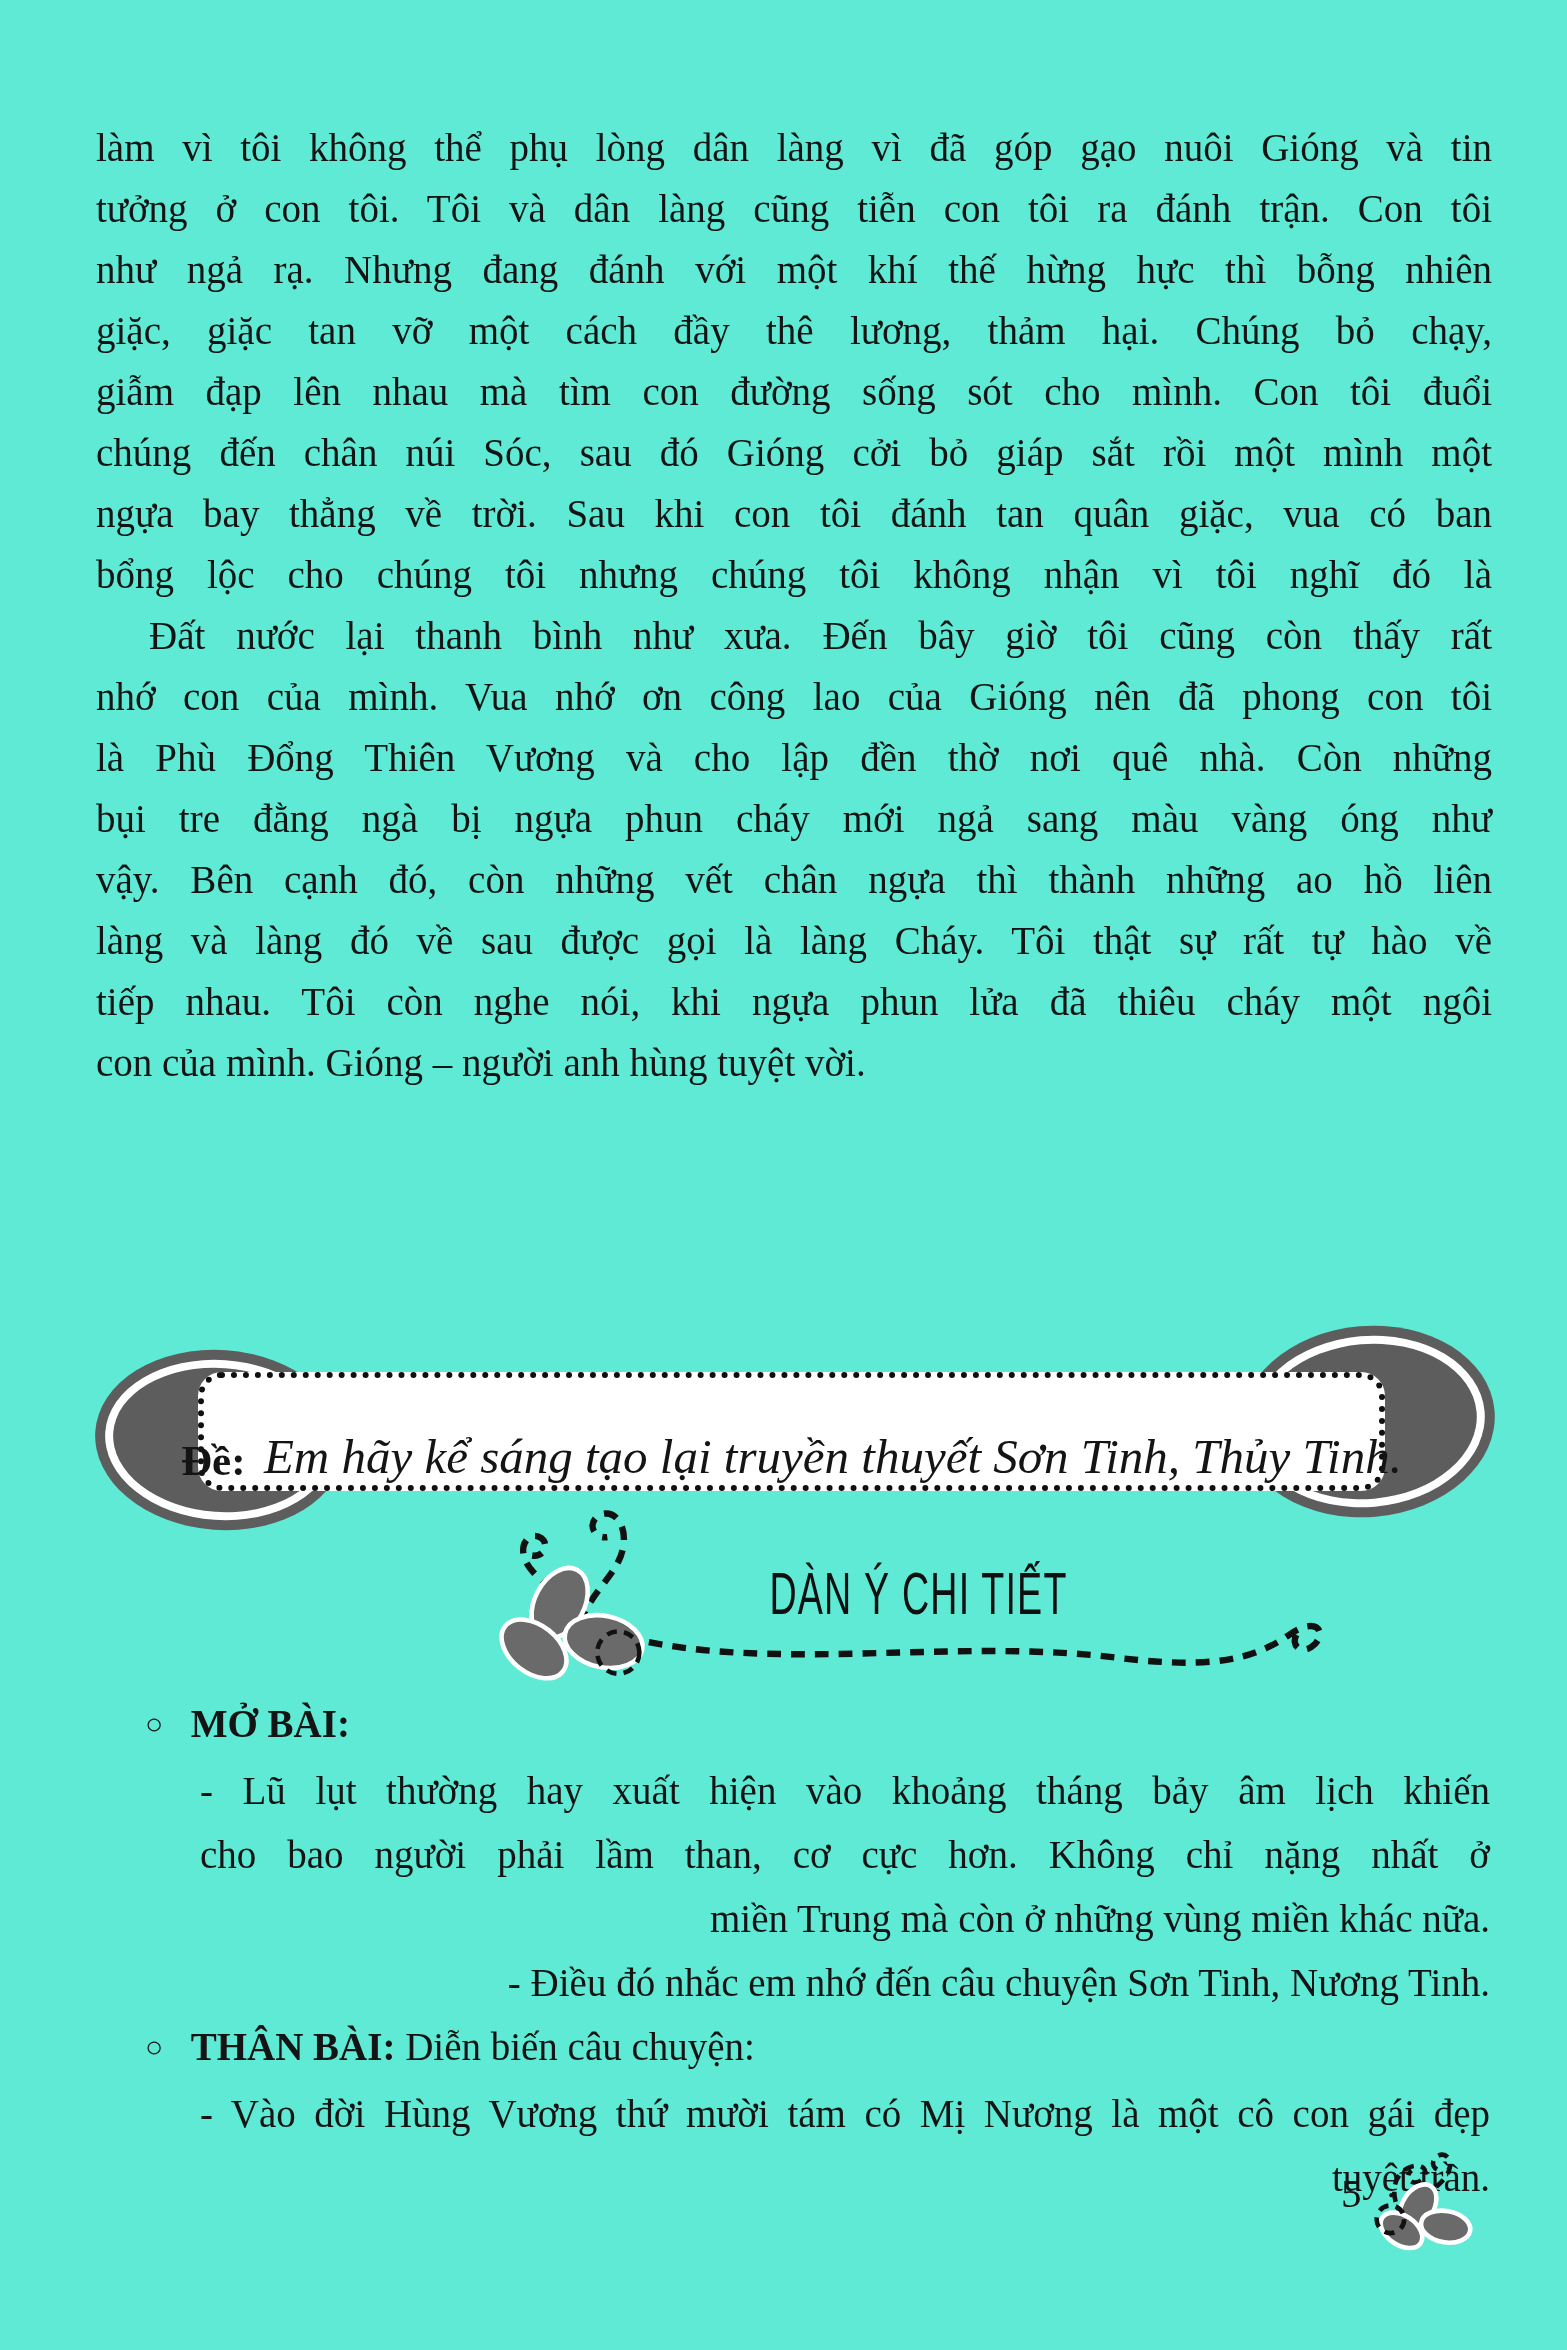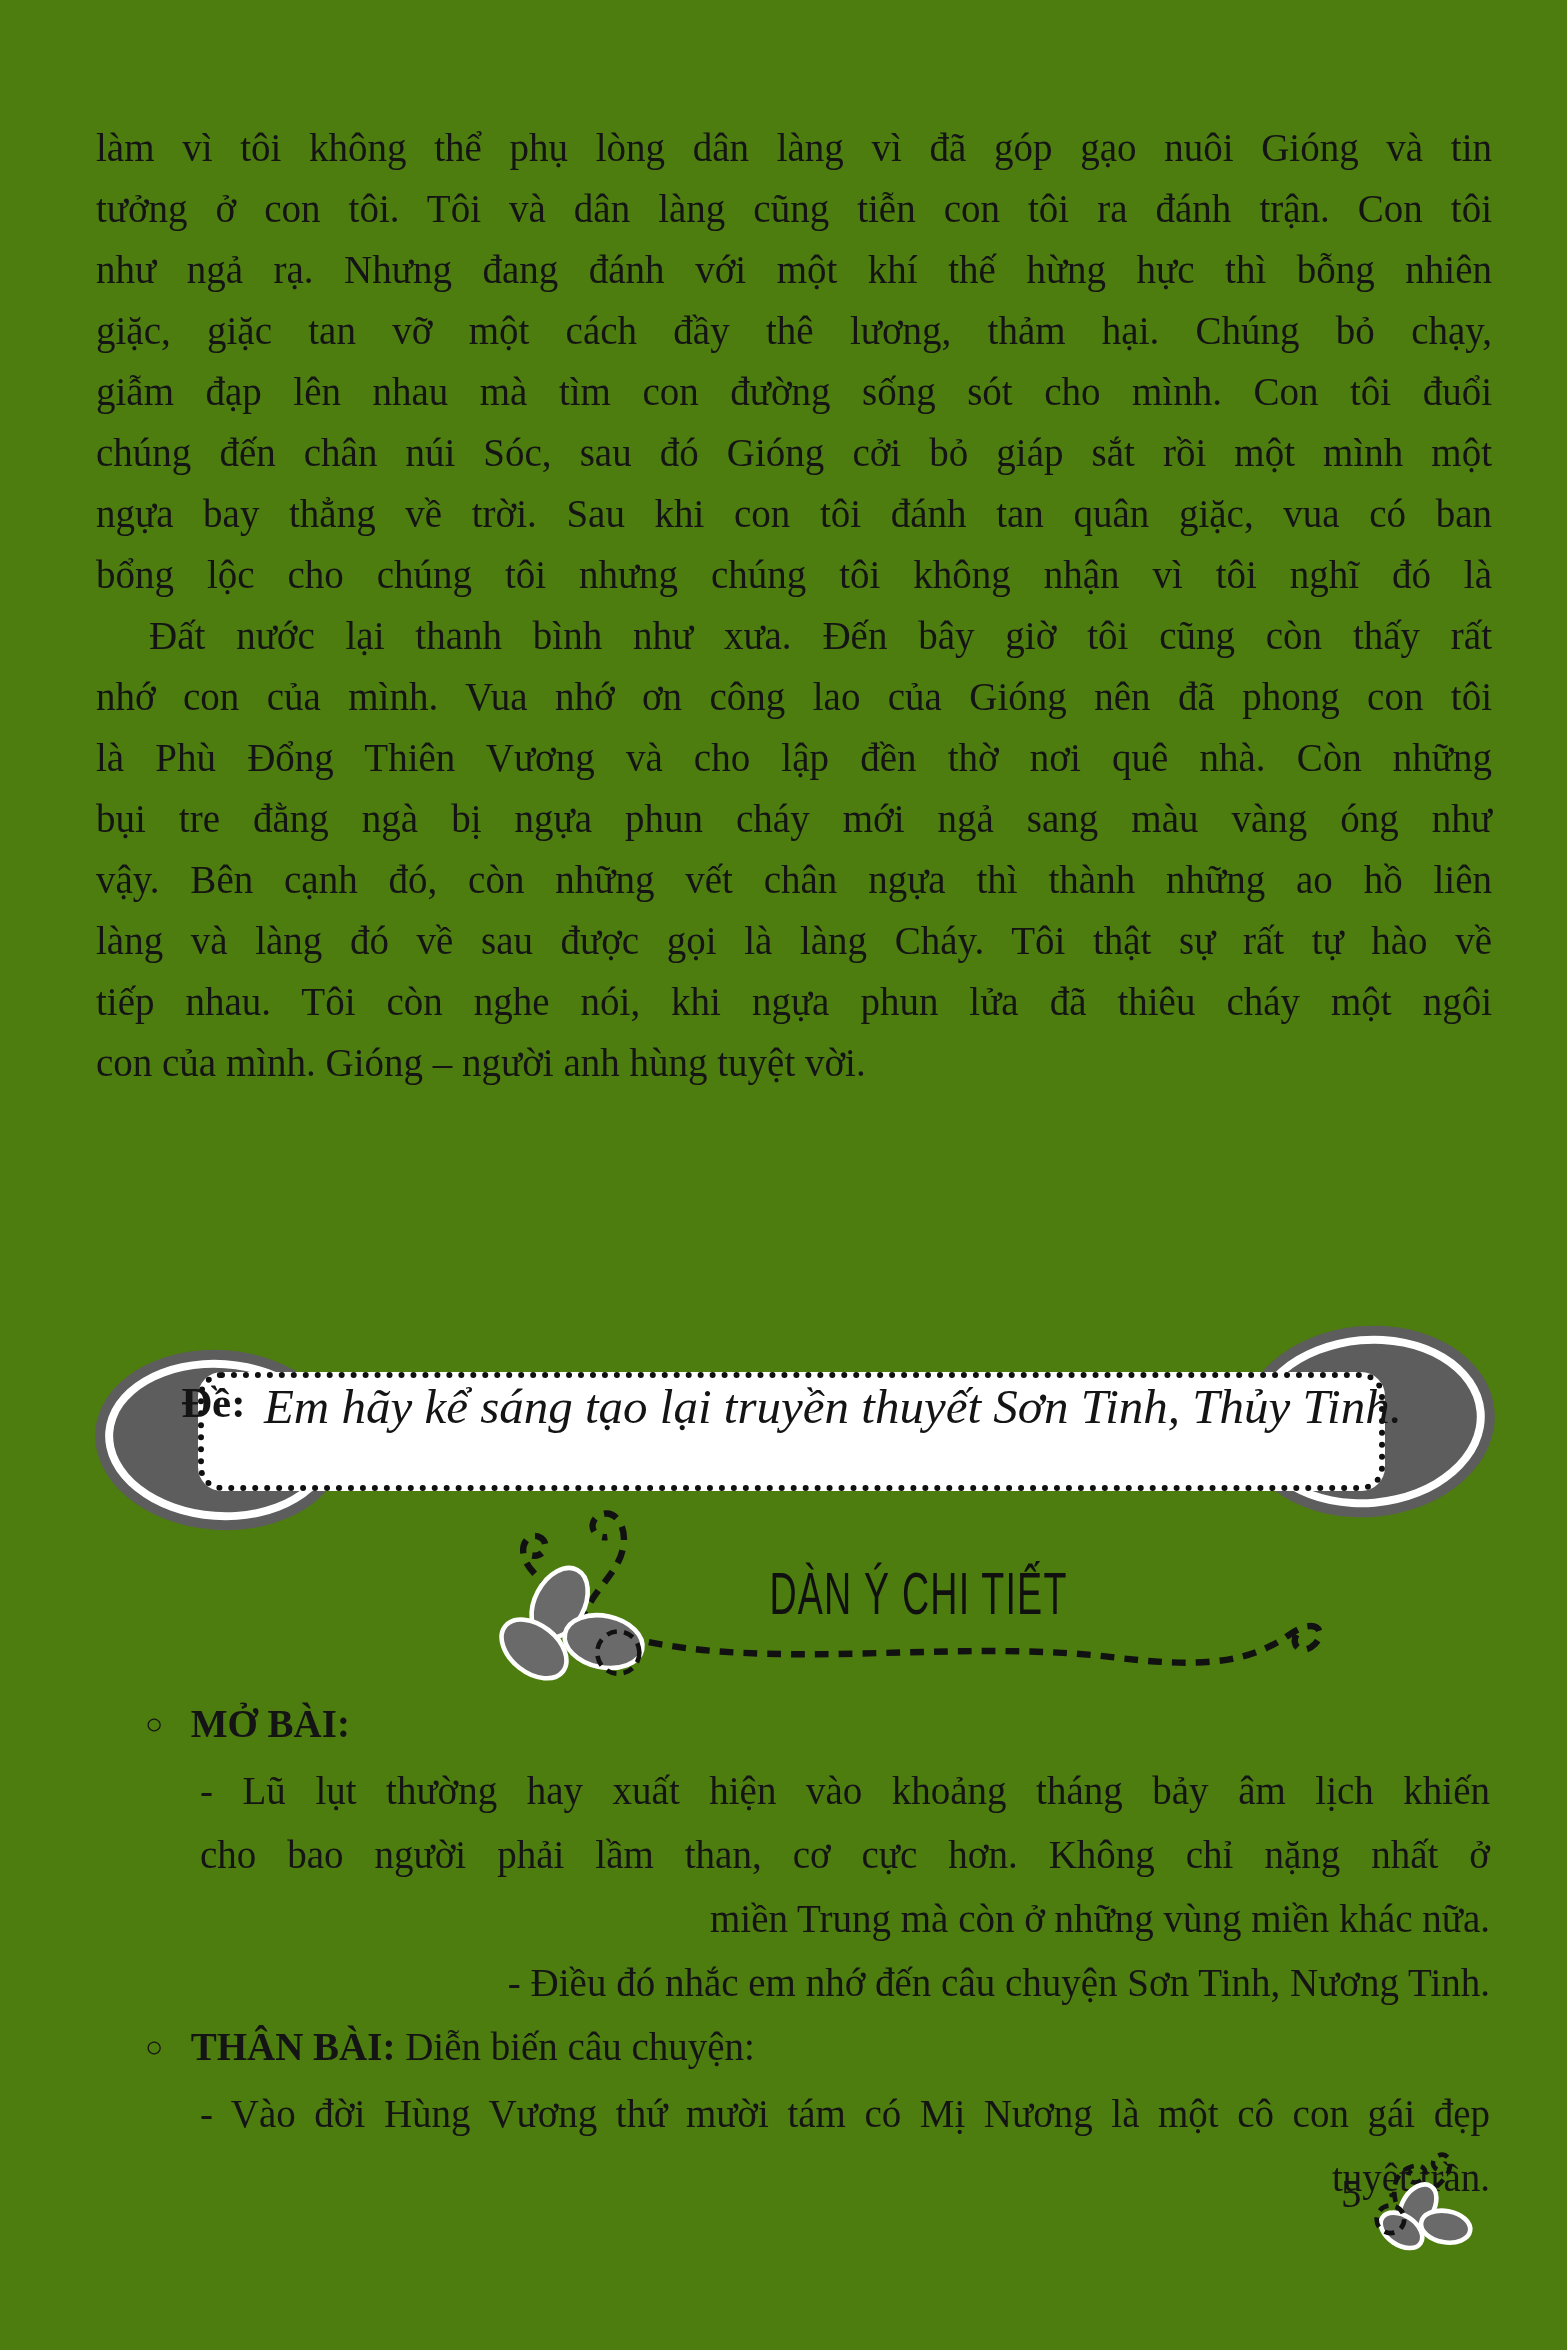--- a/index.html
+++ b/index.html
@@ -1,37 +1,37 @@
 <!DOCTYPE html>
 <html lang="vi" style="font-size:14.7px"><head>
 <meta charset="utf-8">
 <style>
   html,body { margin:0; padding:0; background:#e8e8e8; }
   .page {
-    position:relative; width:1568px; height:2351px; background:#4d7c0f;
+    position:relative; width:1568px; height:2351px; background:#5eead4;
     font-family:"Liberation Serif", serif; color:#141414; overflow:hidden;
     margin:0 auto;
   }
 
   
   .story { position:absolute; left:96px; top:117px; width:1396px; }
   .line  { font-size:39px; line-height:61px; }
   .line.just { text-align:justify; text-align-last:justify; }
   .line.indent { text-indent:53px; }
 
   
   .banner { position:absolute; left:95px; top:1333px; width:1400px; height:197px; }
   .blob { position:absolute; background:#5d5d5d; border-radius:50%; }
   .blob::before { content:""; position:absolute; inset:10px; border:8.3px solid #ffffff; border-radius:50%; }
   .blob-left  { left:0; top:16.5px;  width:250px; height:180px; transform:rotate(4deg); }
   .blob-right { right:0; top:-7.3px; width:255px; height:191px; transform:rotate(-5deg); }
   .banner-box {
     position:absolute; left:103px; right:110px; top:39px; bottom:39px;
     background:#ffffff; border:6.4px dotted #101010; border-radius:24px;
-    display:flex; align-items:flex-start; justify-content:center; gap:18.4px;
+    display:flex; align-items:flex-end; justify-content:center; gap:18.4px;
   }
   .de-label { font-weight:bold; font-size:43px; white-space:nowrap; }
   .de-text  { font-style:italic; font-size:49px; white-space:nowrap; }
 
   
   .header-ornament { position:absolute; left:478px; top:1495px; width:900px; height:197px; }
   .outline-title {
     position:absolute; left:643px; top:1561px; width:551px; text-align:center;
     font-family:"Liberation Sans", sans-serif; font-size:57px; line-height:64px;
     transform:scale(0.66,1.04); transform-origin:center; letter-spacing:1.8px;

